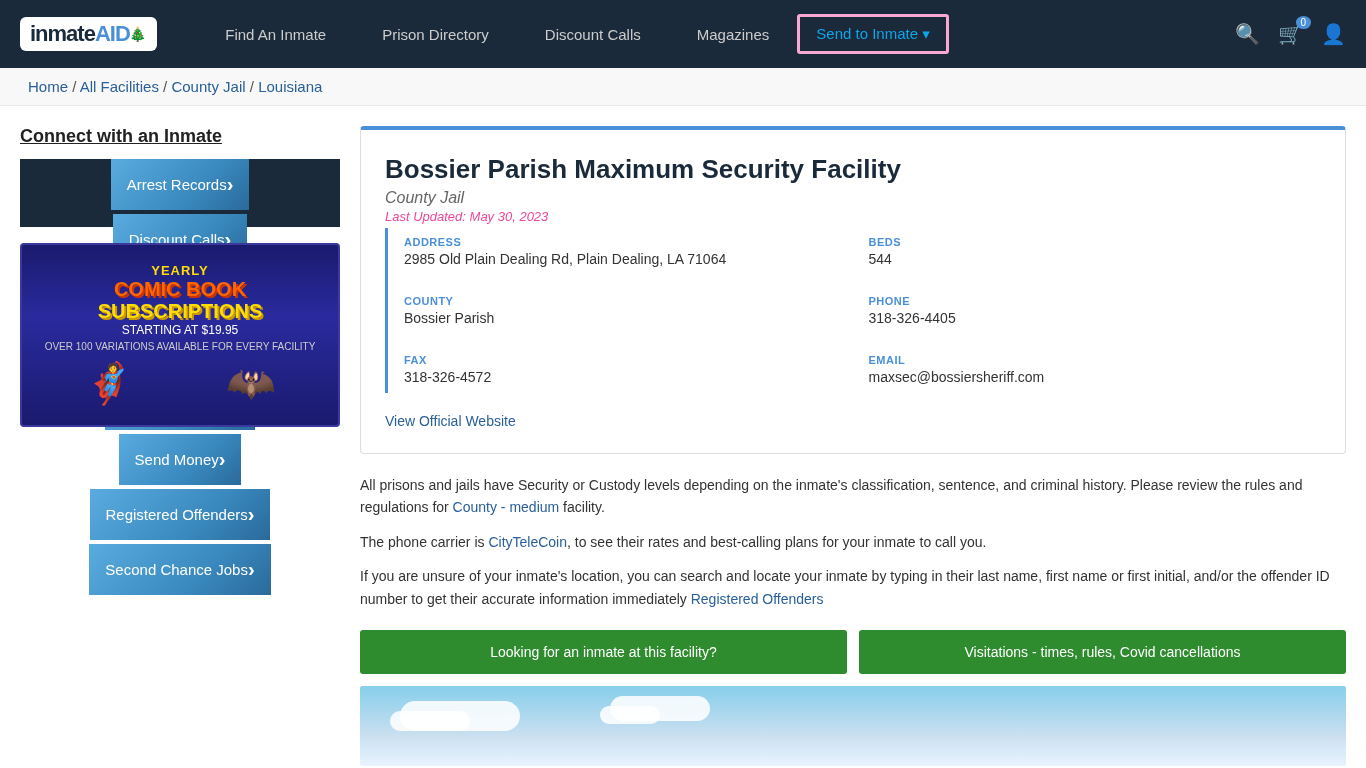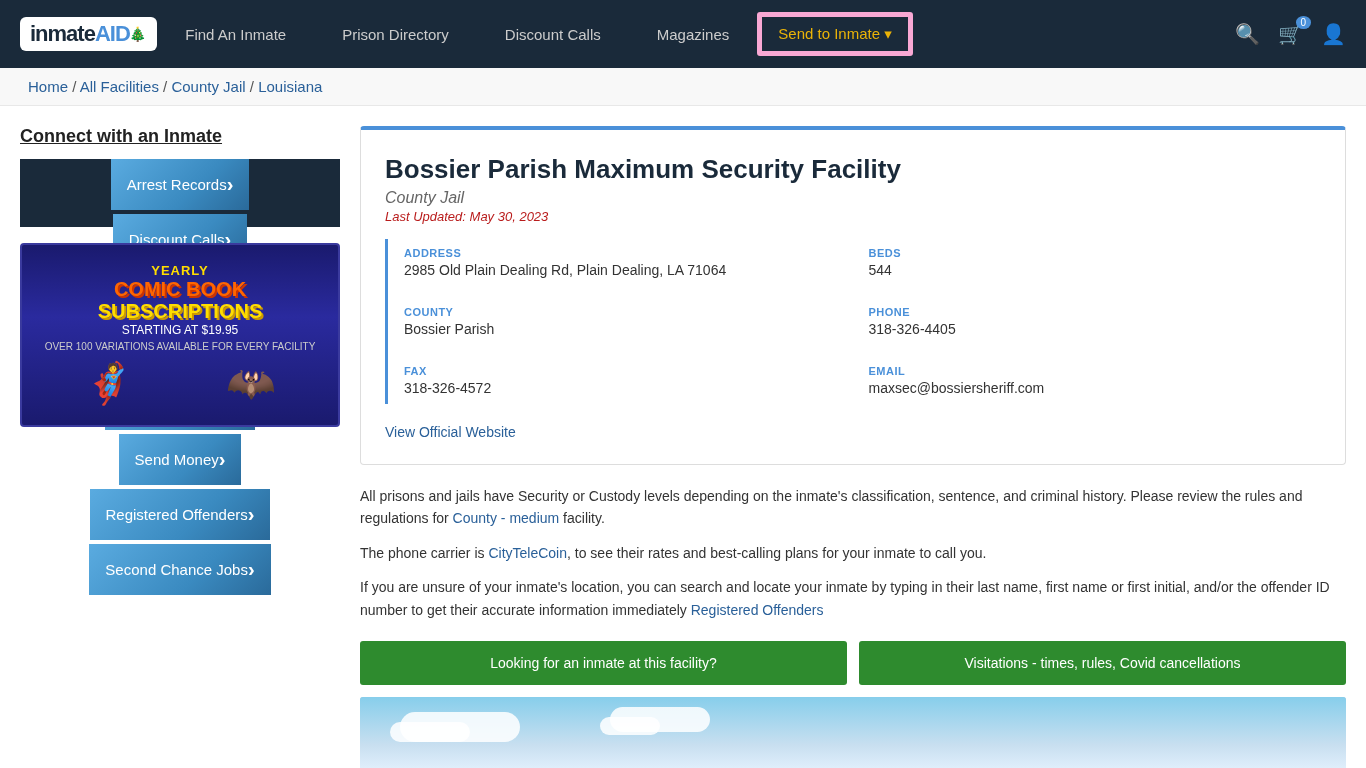--- a/index.html
+++ b/index.html
@@ -7,20 +7,21 @@
 
     
     nav {
       background: #1a2a3a;
       display: flex;
       align-items: center;
       padding: 0 20px;
       height: 68px;
     }
     .nav-logo {
+      margin-right: 40px;
       display: flex;
       align-items: center;
     }
     .nav-logo-box {
       background: #fff;
       border-radius: 6px;
       padding: 4px 10px;
       display: flex;
       align-items: center;
     }
@@ -73,22 +74,22 @@
       color: #fff;
       border-radius: 50%;
       font-size: 10px;
       padding: 1px 5px;
       position: absolute;
       top: -6px;
       right: -8px;
     }
     .send-dropdown {
       background: none;
-      border: 5px solid #f9a8d4;
-      color: #eab308;
+      border: 3px solid #f9a8d4;
+      color: #0ea5e9;
       font-size: 15px;
       padding: 8px 16px;
       cursor: pointer;
       border-radius: 3px;
     }
 
     
     .breadcrumb {
       padding: 10px 28px;
       font-size: 15px;
@@ -220,23 +221,23 @@
       margin-bottom: 4px;
     }
     .facility-type {
       font-size: 16px;
       color: #666;
       font-style: italic;
       margin-bottom: 2px;
     }
     .facility-updated {
       font-size: 13px;
-      color: #b91c1c;
+      color: #ec4899;
       font-style: italic;
-      margin-bottom: 15px;
+      margin-bottom: 4px;
     }
     .facility-details {
       display: grid;
       grid-template-columns: 1fr 1fr;
       gap: 12px;
       border-left: 3px solid #4a90d9;
       padding-left: 16px;
       margin-bottom: 20px;
     }
     .detail-item {

